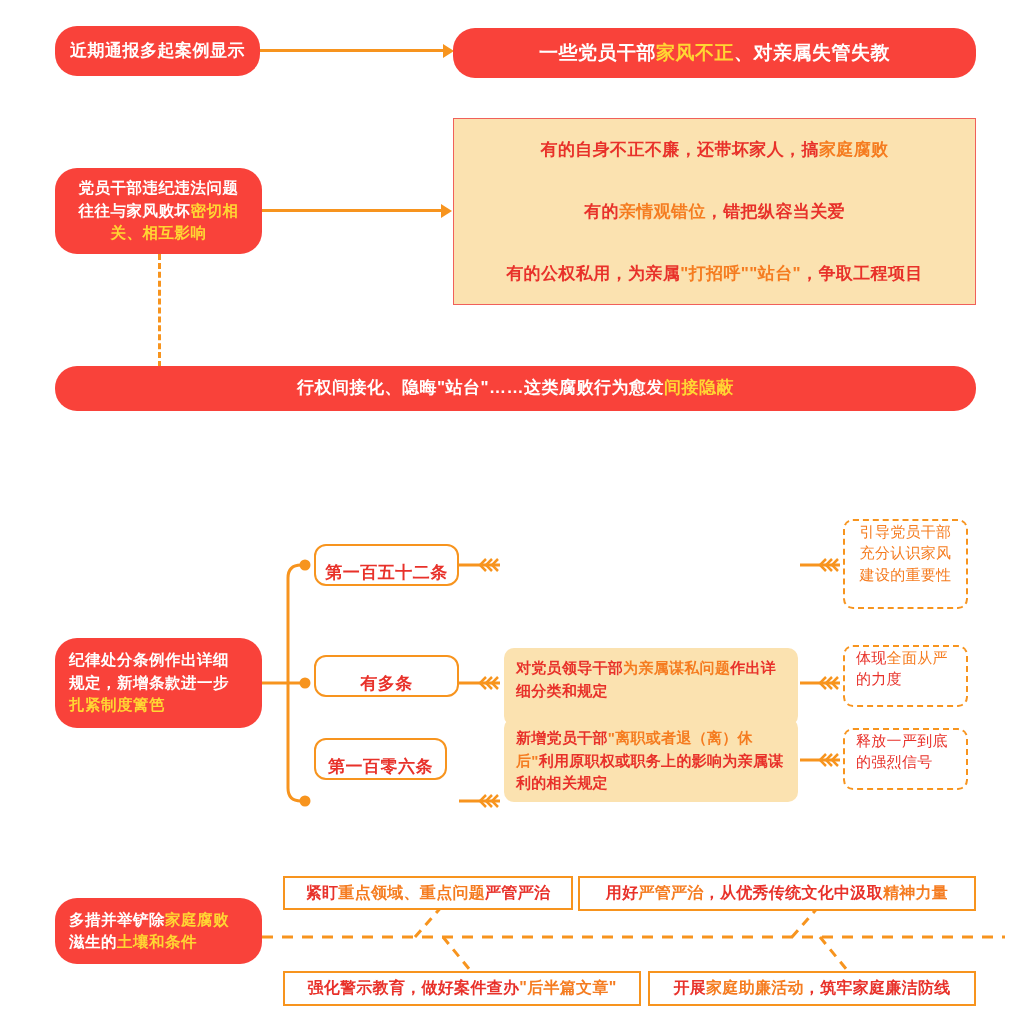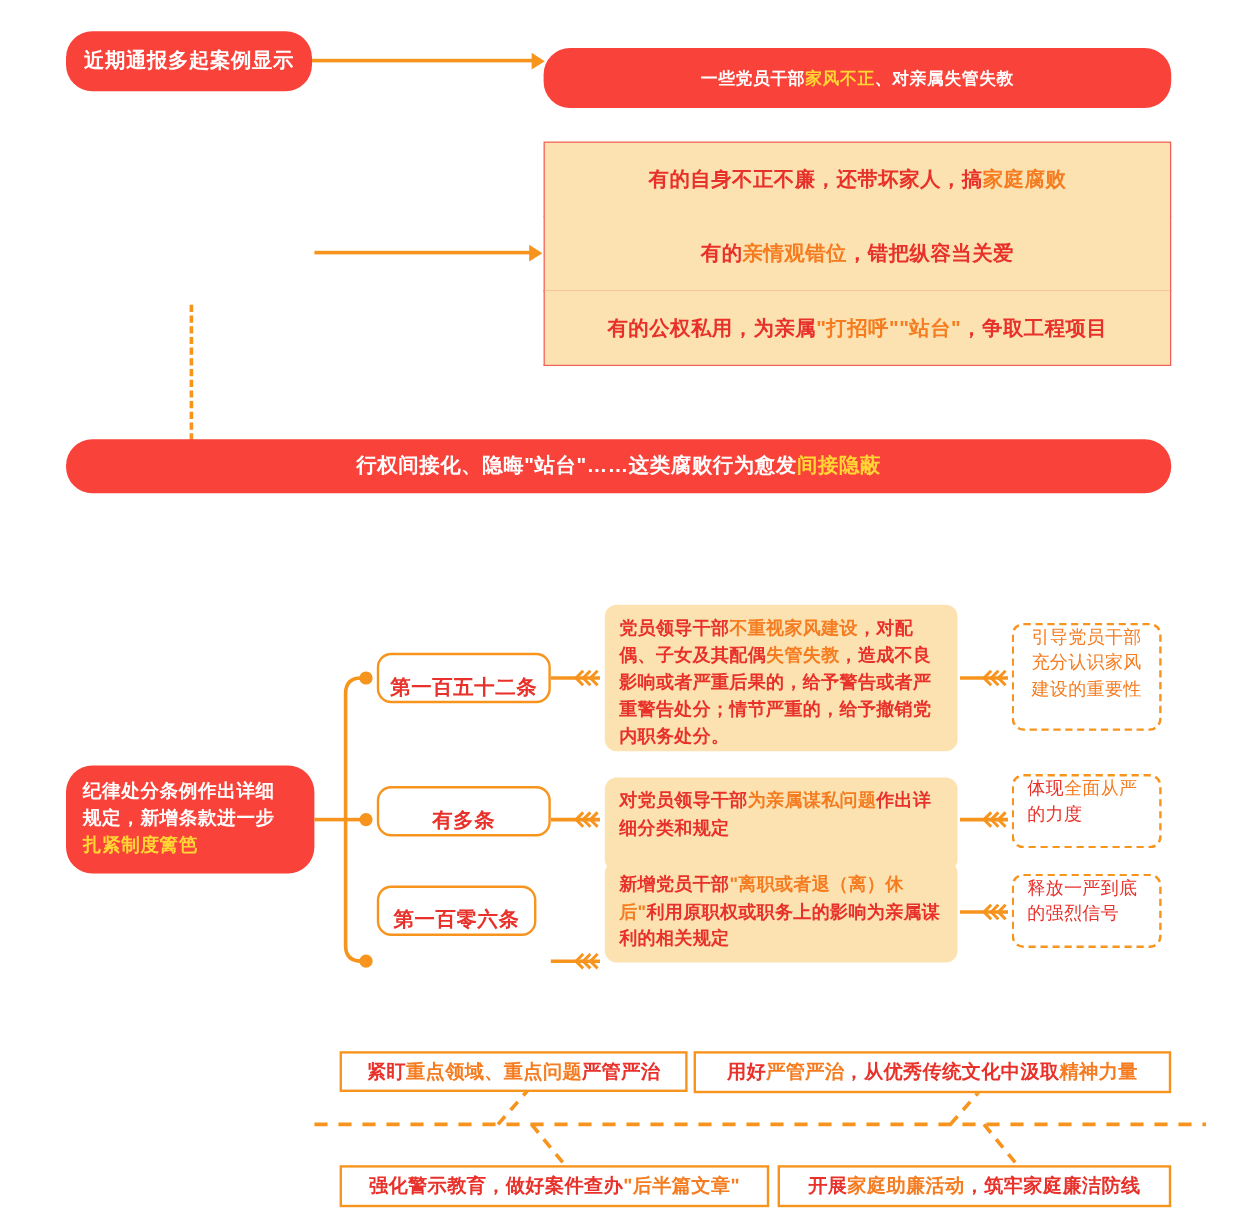--- a/index.html
+++ b/index.html
@@ -104,26 +104,33 @@
 
 <div class="canvas">
 
   <div class="redbox" style="left:55px; top:26px; width:205px; height:50px; font-size:17px;">
     <span>近期通报多起案例显示</span>
   </div>
 
   <div class="hline" style="left:260px; top:49px; width:190px;"></div>
   <div class="arrowhead" style="left:443px; top:44px;"></div>
 
-  <div class="redbox" style="left:453px; top:40px; width:523px; height:50px; font-size:14px;">
+  <div class="redbox" style="left:453px; top:28px; width:523px; height:50px; font-size:19px;">
     <span>
       <span>一些党员干部</span><span class="hl">家风不正</span><span>、对亲属失管失教</span>
     </span>
   </div>
 
+  <div class="redbox" style="left:55px; top:168px; width:207px; height:86px; font-size:15.5px; flex-direction:column;">
+    <div>党员干部违纪违法问题</div>
+    <div>
+      <span>往往与家风败坏</span><span class="hl">密切相</span>
+    </div>
+    <div class="hl">关、相互影响</div>
+  </div>
 
   <div class="hline" style="left:262px; top:209px; width:186px;"></div>
   <div class="arrowhead" style="left:441px; top:204px;"></div>
 
   <div class="tablebox" style="left:453px; top:118px; width:523px; height:63px; font-size:17px;">
     <span>
       <span>有的自身不正不廉，还带坏家人，搞</span><span class="hl">家庭腐败</span>
     </span>
   </div>
   <div class="tablebox" style="left:453px; top:180px; width:523px; height:63px; font-size:17px;">
@@ -182,25 +189,20 @@
   <div class="outlinebox" style="left:314px; top:544px; width:145px; height:42px; font-size:17px;">
     <span>第一百五十二条</span>
   </div>
   <div class="outlinebox" style="left:314px; top:655px; width:145px; height:42px; font-size:17px;">
     <span>有多条</span>
   </div>
   <div class="outlinebox" style="left:314px; top:738px; width:133px; height:42px; font-size:17px;">
     <span>第一百零六条</span>
   </div>
 
-  <div class="tanbox" style="left:504px; top:504px; width:294px; height:122px; font-size:15px; padding:9px 12px;">
-    <span>
-      <span>党员领导干部</span><span class="hl">不重视家风建设</span><span>，对配偶、子女及其配偶</span><span class="hl">失管失教</span><span>，造成不良影响或者严重后果的，给予警告或者严重警告处分；情节严重的，给予撤销党内职务处分。</span>
-    </span>
-  </div>
 
   <div class="tanbox" style="left:504px; top:648px; width:294px; height:78px; font-size:15px; padding:9px 12px;">
     <span>
       <span>对党员领导干部</span><span class="hl">为亲属谋私问题</span><span>作出详细分类和规定</span>
     </span>
   </div>
 
   <div class="tanbox" style="left:504px; top:718px; width:294px; height:84px; font-size:15px; padding:9px 12px;">
     <span>
       <span>新增党员干部</span><span class="hl">"离职或者退（离）休后"</span><span>利用原职权或职务上的影响为亲属谋利的相关规定</span>
@@ -218,20 +220,28 @@
       <span>体现</span><span class="hl">全面从严</span>
     </div>
     <div>的力度</div>
   </div>
 
   <div class="dashbox" style="left:843px; top:728px; width:125px; height:62px; font-size:15px; flex-direction:column; align-items:flex-start; padding-left:11px; text-align:left;">
     <div>释放一严到底</div>
     <div>的强烈信号</div>
   </div>
 
+  <div class="redbox" style="left:55px; top:898px; width:207px; height:66px; font-size:15.5px; flex-direction:column; align-items:flex-start; padding-left:14px; text-align:left;">
+    <div>
+      <span>多措并举铲除</span><span class="hl">家庭腐败</span>
+    </div>
+    <div>
+      <span>滋生的</span><span class="hl">土壤</span><span class="hl">和条件</span>
+    </div>
+  </div>
 
   <svg class="svgwrap">
     <line x1="262" y1="937" x2="1005" y2="937" stroke="#F7941E" stroke-width="3" stroke-dasharray="11 9"></line>
     <line x1="415" y1="937" x2="443" y2="905" stroke="#F7941E" stroke-width="3" stroke-dasharray="9 7"></line>
     <line x1="443" y1="937" x2="470" y2="970" stroke="#F7941E" stroke-width="3" stroke-dasharray="9 7"></line>
     <line x1="792" y1="937" x2="820" y2="905" stroke="#F7941E" stroke-width="3" stroke-dasharray="9 7"></line>
     <line x1="820" y1="937" x2="847" y2="970" stroke="#F7941E" stroke-width="3" stroke-dasharray="9 7"></line>
   </svg>
 
   <div class="sqbox" style="left:283px; top:876px; width:290px; height:34px; font-size:16px;">

